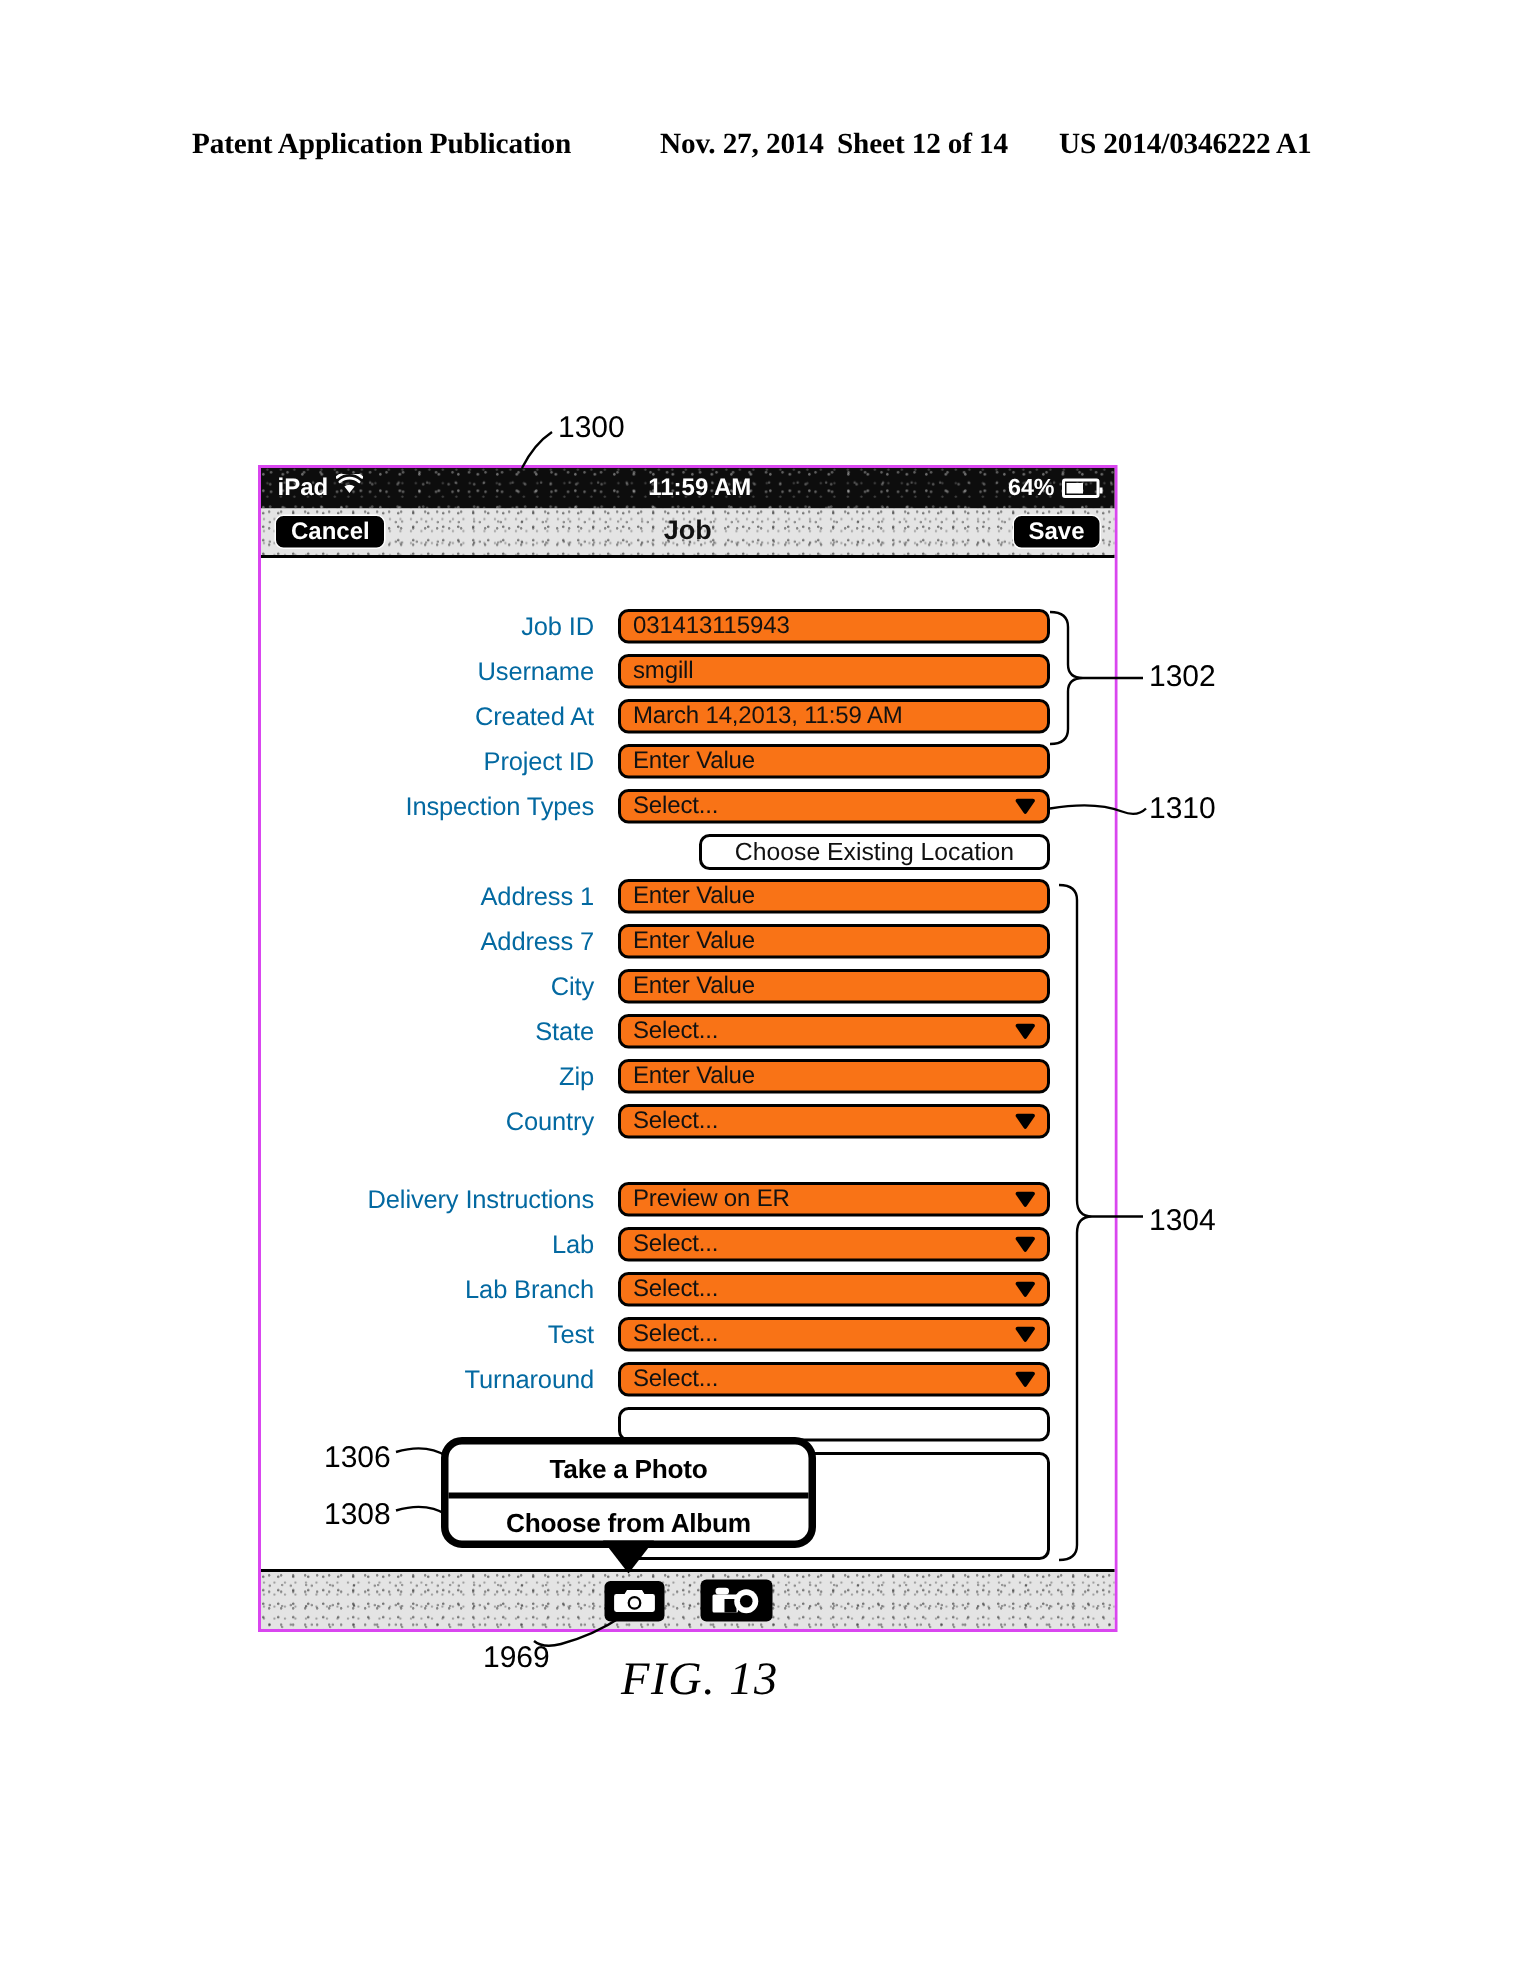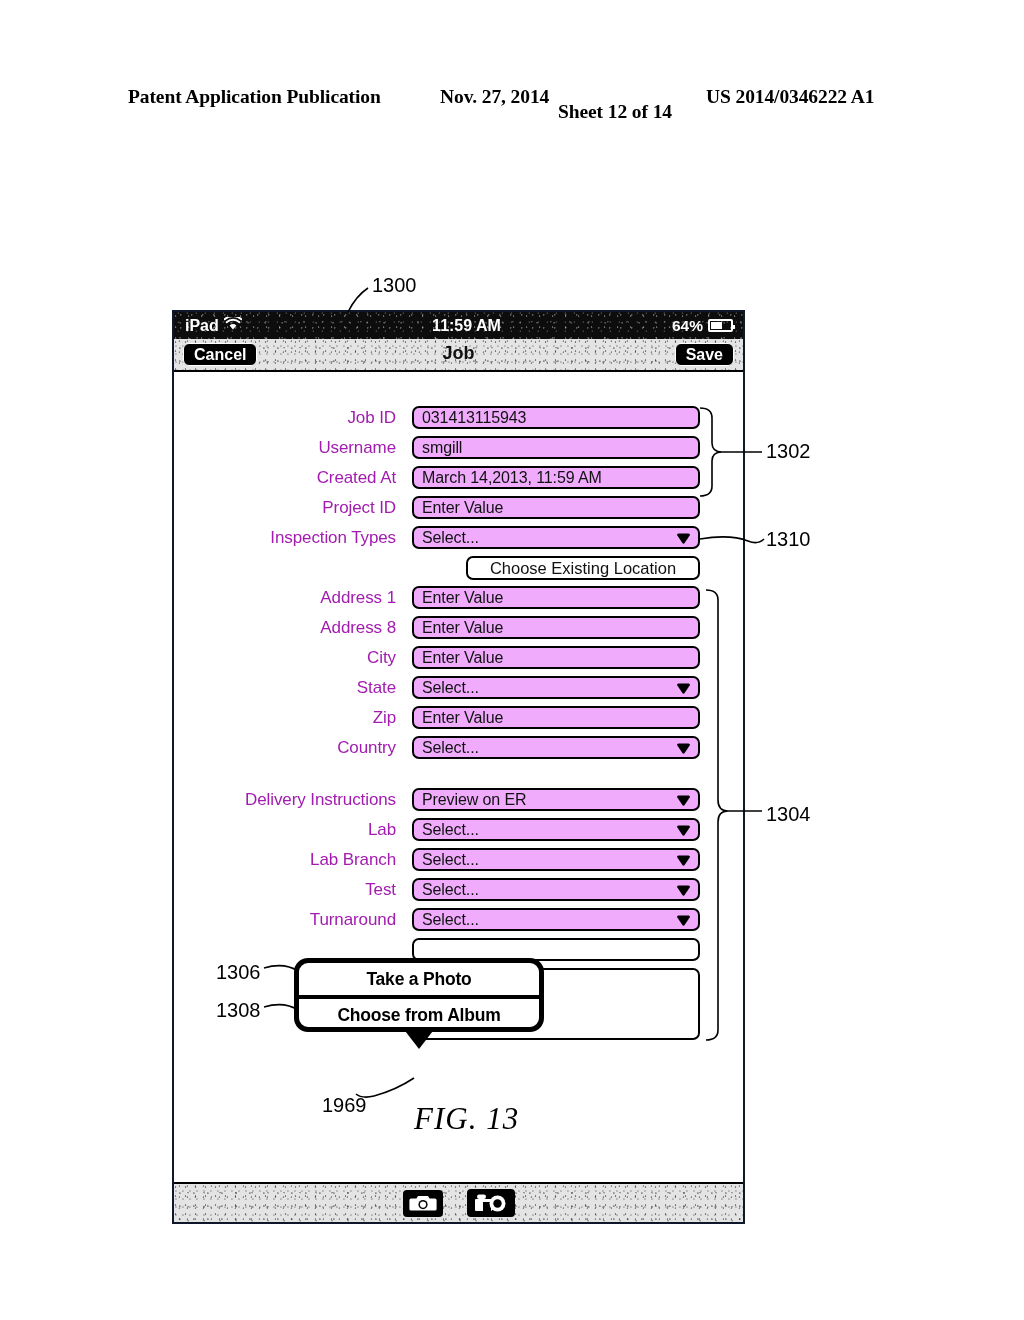--- a/index.html
+++ b/index.html
@@ -25,31 +25,31 @@
     height: 26px;
     font-family: "Liberation Serif", serif;
     font-weight: bold;
     font-size: 19.5px;
     letter-spacing: -0.1px;
     white-space: nowrap;
   }
   .pat-header span { position: absolute; top: 0; }
   .ph-pub   { left: 128px; }
   .ph-date  { left: 424px; margin-left: 16px; }
-  .ph-sheet { left: 558px; margin-top: 15px; }
+  .ph-sheet { left: 558px; }
   .ph-num   { left: 706px; }
 
   
   .device {
     position: absolute;
     left: 172px;
     top: 310px;
     width: 573px;
-    height: 914px;
-    border: 2px solid #0f172a;
+    height: 778px;
+    border: 2px solid #d946ef;
     box-sizing: border-box;
     background: #fff;
   }
 
   
   .noise-dark {
     background-color: #0d0d0d;
     background-image:
       radial-gradient(circle at 12% 38%, rgba(255,255,255,.40) 0.6px, transparent 1.1px),
       radial-gradient(circle at 36% 72%, rgba(255,255,255,.30) 0.6px, transparent 1.1px),
@@ -179,34 +179,34 @@
     height: 23px;
     display: flex;
     align-items: center;
   }
   .flabel {
     position: absolute;
     left: 0;
     width: 231px;
     text-align: right;
     font-size: 17px;
-    color: #a21caf;
+    color: #0369a1;
     padding-right: 9px;
     box-sizing: border-box;
     letter-spacing: -0.1px;
   }
   .fctl {
     position: absolute;
     left: 238px;
     width: 288px;
     height: 23px;
     border: 2px solid #000;
     border-radius: 7px;
     box-sizing: border-box;
-    background: #f0abfc;
+    background: #f97316;
     display: flex;
     align-items: center;
     font-size: 16px;
     padding: 0 8px;
     color: #111;
     letter-spacing: -0.1px;
   }
   .chev {
     position: absolute;
     right: 7px;
@@ -403,21 +403,21 @@
     </div>
 
     <div class="btn-wide" style="top:184px">Choose Existing Location</div>
 
     <div class="frow" style="top:214px">
       <div class="flabel">Address 1</div>
       <div class="fctl">Enter Value</div>
     </div>
 
     <div class="frow" style="top:244px">
-      <div class="flabel">Address 8</div>
+      <div class="flabel">Address 7</div>
       <div class="fctl">Enter Value</div>
     </div>
 
     <div class="frow" style="top:274px">
       <div class="flabel">City</div>
       <div class="fctl">Enter Value</div>
     </div>
 
     <div class="frow" style="top:304px">
       <div class="flabel">State</div>

